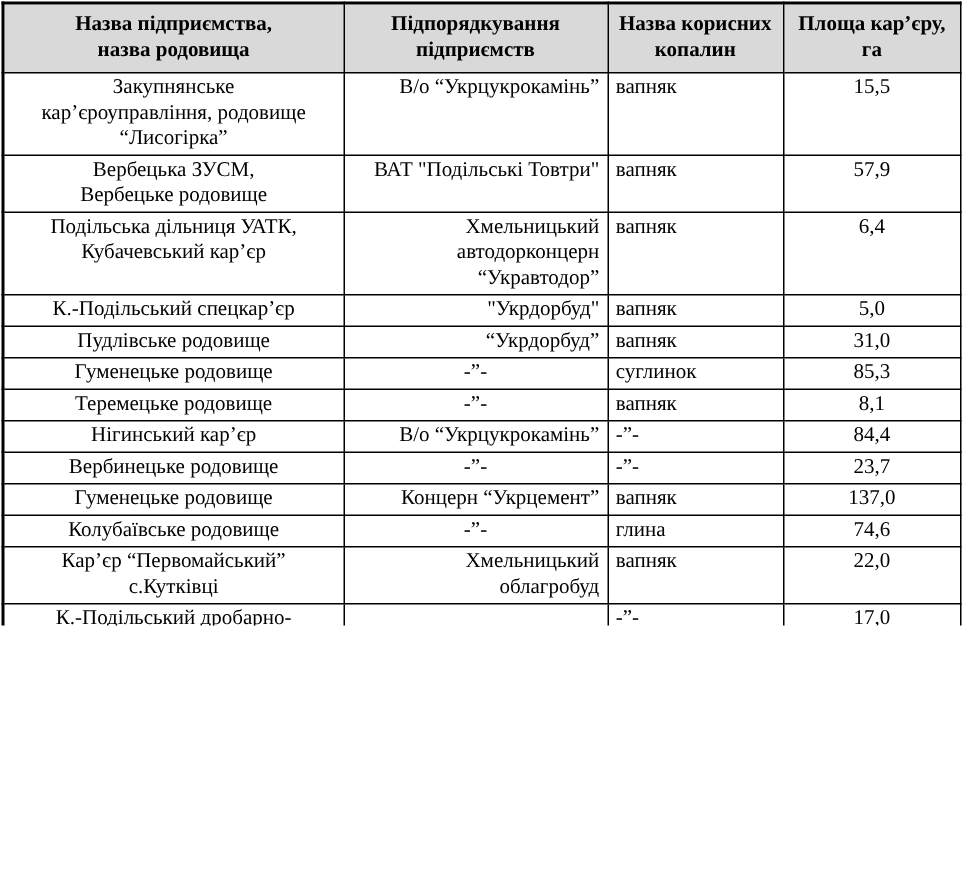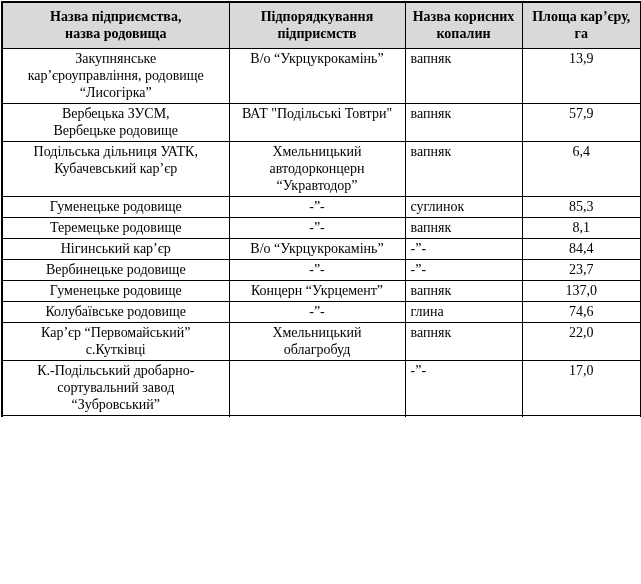--- a/index.html
+++ b/index.html
@@ -32,21 +32,21 @@
     overflow: hidden;
     color: #000000;
   }
   table.mining th {
     background: #d9d9d9;
     font-weight: bold;
     text-align: center;
     padding: 5px 4px 6px 4px;
   }
   td.col-name { text-align: center; }
-  td.col-sub  { text-align: center; }
+  td.col-sub  { text-align: right; }
   td.col-sub.ditto { text-align: center; }
   td.col-mineral { }
   td.col-area { text-align: center; }
 </style>
 </head>
 <body>
 
 <div class="doc">
   <table class="mining">
     <colgroup>
@@ -67,21 +67,21 @@
 га</th>
       </tr>
     </thead>
     <tbody>
   <tr>
     <td class="col-name">Закупнянське
 кар’єроуправління, родовище
 “Лисогірка”</td>
     <td class="col-sub">В/о “Укрцукрокамінь”</td>
     <td class="col-mineral">вапняк</td>
-    <td class="col-area">13,9</td>
+    <td class="col-area">15,5</td>
   </tr>
 
   <tr>
     <td class="col-name">Вербецька ЗУСМ,
 Вербецьке родовище</td>
     <td class="col-sub">ВАТ "Подільські Товтри"</td>
     <td class="col-mineral">вапняк</td>
     <td class="col-area">57,9</td>
   </tr>
 
@@ -89,21 +89,33 @@
     <td class="col-name">Подільська дільниця УАТК,
 Кубачевський кар’єр</td>
     <td class="col-sub">Хмельницький
 автодорконцерн
 “Укравтодор”</td>
     <td class="col-mineral">вапняк</td>
     <td class="col-area">6,4</td>
   </tr>
 
 
+  <tr>
+    <td class="col-name">К.-Подільський спецкар’єр</td>
+    <td class="col-sub">"Укрдорбуд"</td>
+    <td class="col-mineral">вапняк</td>
+    <td class="col-area">5,0</td>
+  </tr>
 
+  <tr>
+    <td class="col-name">Пудлівське родовище</td>
+    <td class="col-sub">“Укрдорбуд”</td>
+    <td class="col-mineral">вапняк</td>
+    <td class="col-area">31,0</td>
+  </tr>
 
 
   <tr>
     <td class="col-name">Гуменецьке родовище</td>
     <td class="col-sub ditto">-”-</td>
     <td class="col-mineral">суглинок</td>
     <td class="col-area">85,3</td>
   </tr>
 
   <tr>

